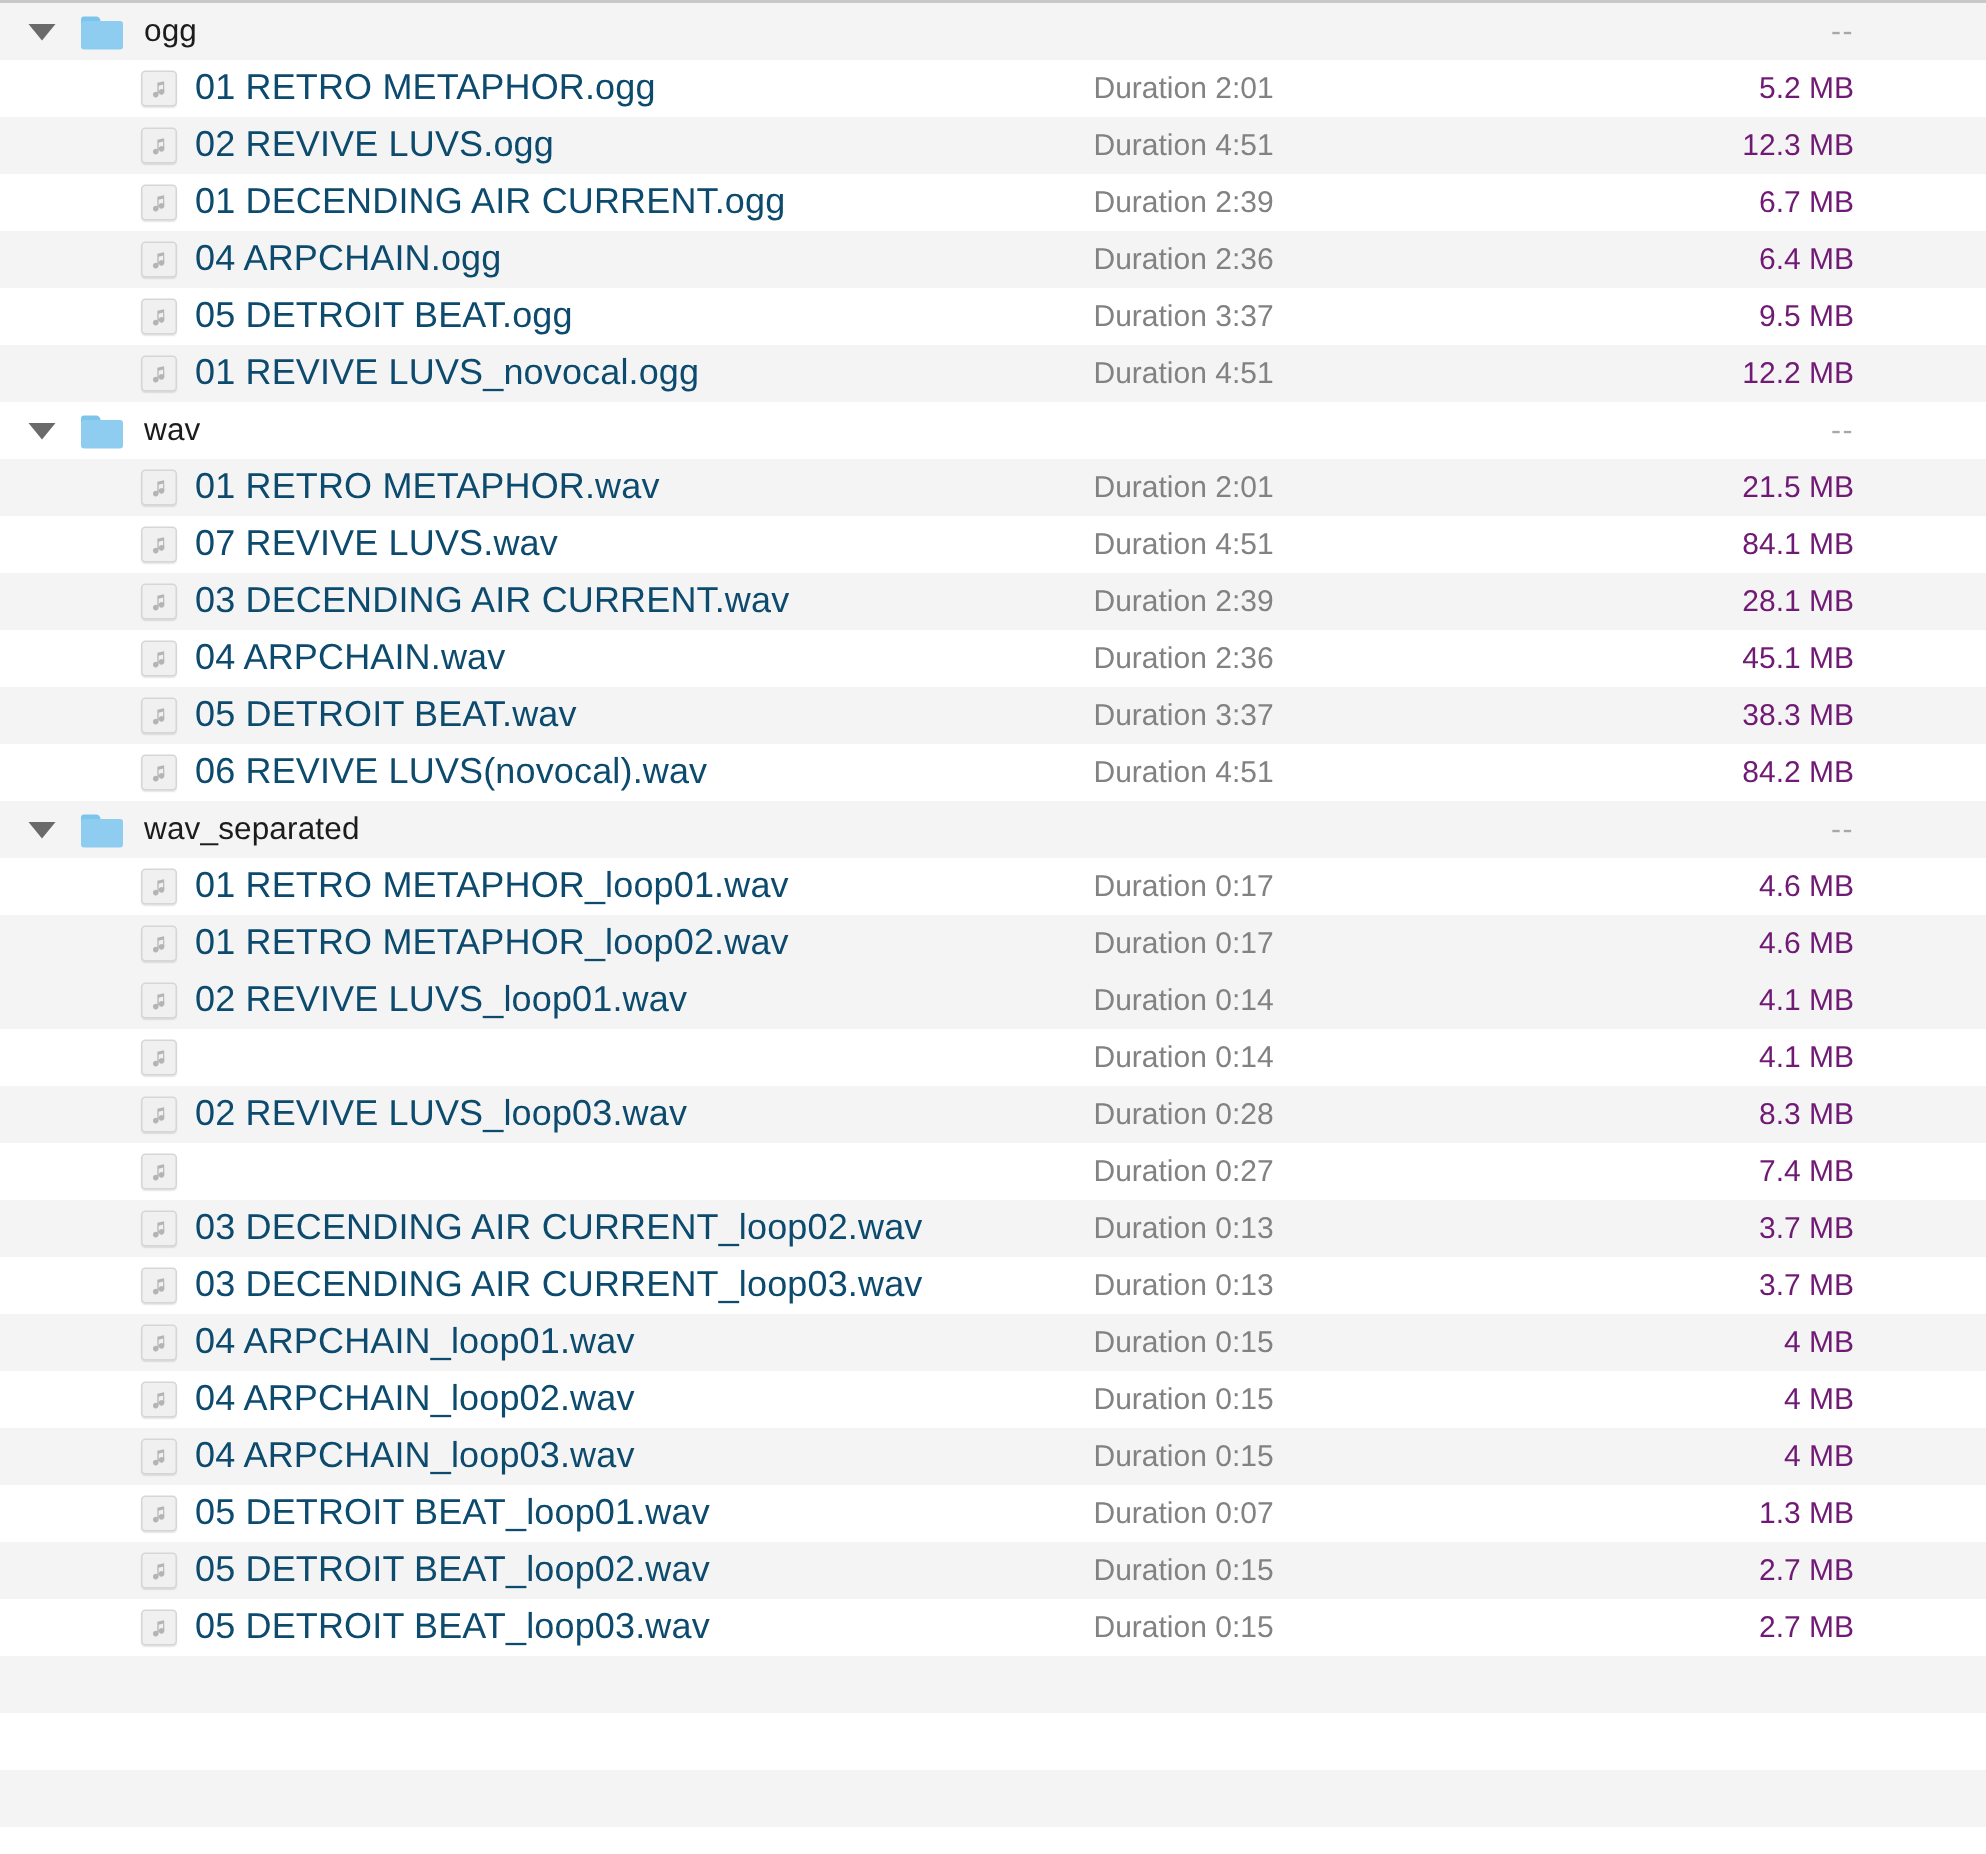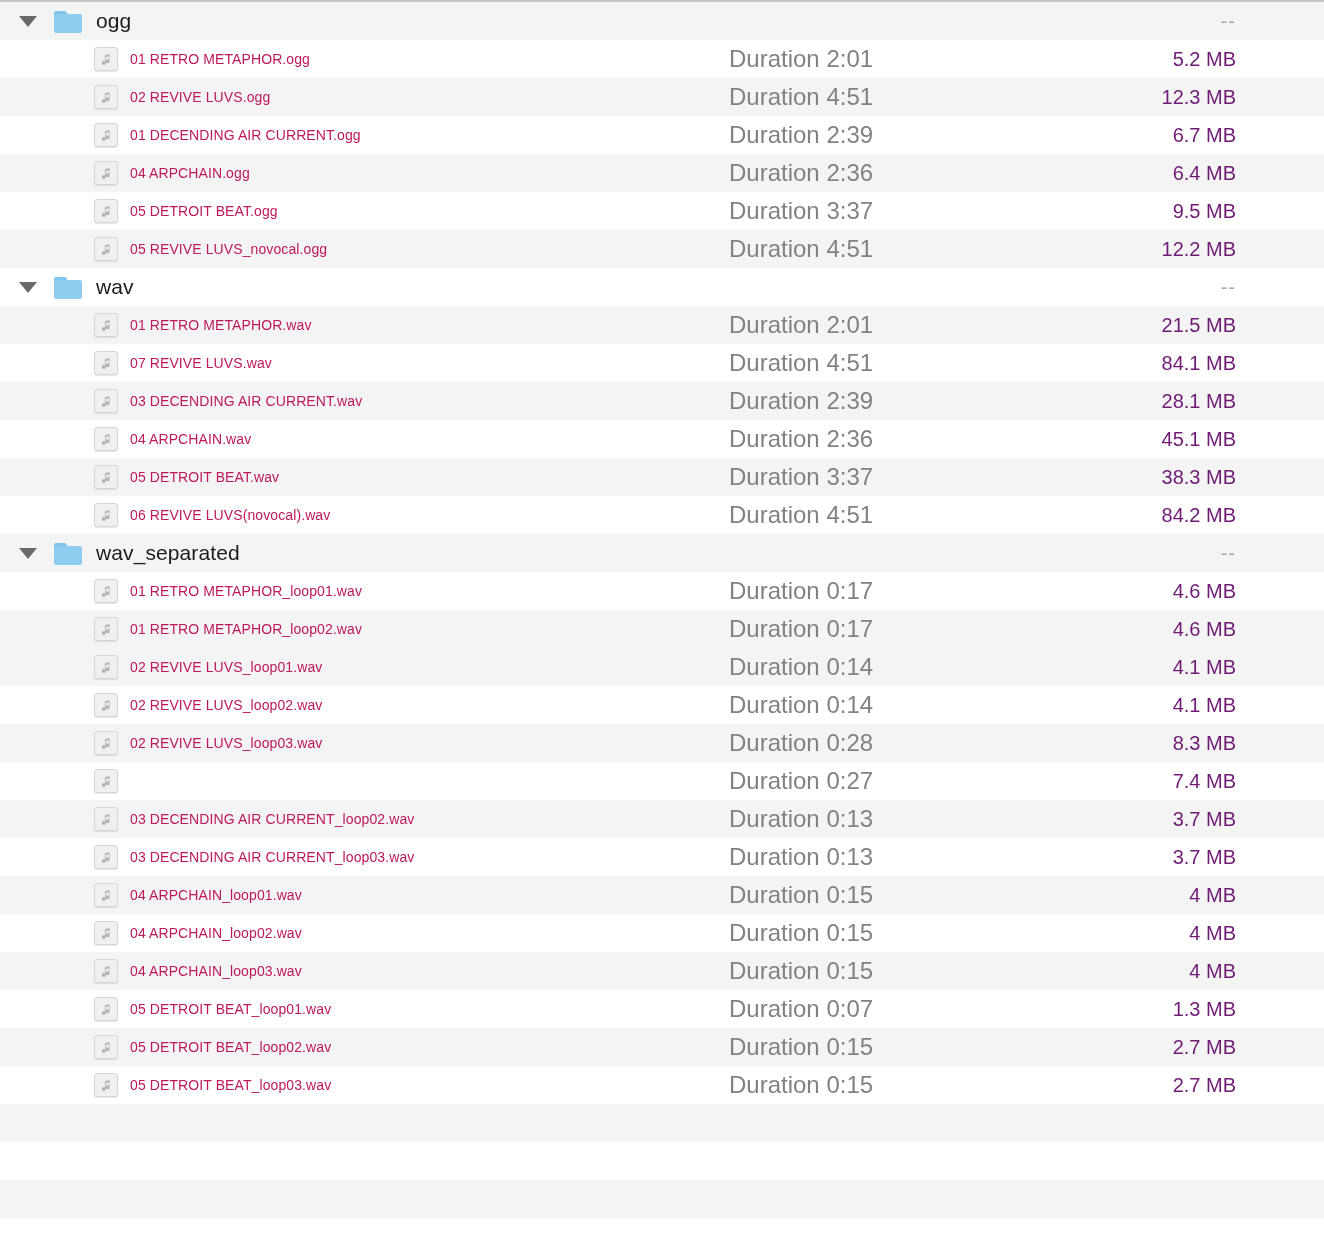--- a/index.html
+++ b/index.html
@@ -99,35 +99,35 @@
     border-radius: 3px;
     margin-right: 12px;
     display: flex;
     align-items: center;
     justify-content: center;
     box-shadow: 0 1px 1px rgba(0,0,0,0.10);
   }
   .file-icon svg { display: block; }
 
   .file-name {
-    font-size: 14px;
-    color: #be185d;
+    font-size: 24px;
+    color: #0c4a6e;
     letter-spacing: 0.1px;
     white-space: nowrap;
   }
 
   
   .col-duration {
     position: absolute;
     left: 729px;
     top: 0;
     height: 100%;
     display: flex;
     align-items: center;
-    font-size: 24px;
+    font-size: 20px;
     color: #828282;
     white-space: nowrap;
   }
   .col-size {
     position: absolute;
     right: 88px;
     top: 0;
     height: 100%;
     display: flex;
     align-items: center;
@@ -211,21 +211,21 @@
       <span class="col-duration">Duration 3:37</span>
       <span class="col-size">9.5 MB</span>
     </div>
     <div class="row alt file-row">
       <div class="file-indent"></div>
       <div class="file-icon">
         <svg width="13" height="13" viewBox="0 0 13 13" aria-hidden="true">
           <path d="M9.4 1.1 4.9 2.2v6.3a1.9 1.9 0 1 0 .85 1.55V4.1l3-0.75v3.3a1.9 1.9 0 1 0 .85 1.55z" fill="#b4b4b4"></path>
         </svg>
       </div>
-      <span class="file-name">05 REVIVE LUVS_novocal.ogg</span>
+      <span class="file-name">01 REVIVE LUVS_novocal.ogg</span>
       <span class="col-duration">Duration 4:51</span>
       <span class="col-size">12.2 MB</span>
     </div>
     <div class="row folder-row">
       <div class="disclosure">
         <span class="tri"></span>
       </div>
       <div class="folder-icon">
         <span class="tab"></span>
         <span class="body"></span>
@@ -343,21 +343,20 @@
       <span class="col-duration">Duration 0:14</span>
       <span class="col-size">4.1 MB</span>
     </div>
     <div class="row file-row">
       <div class="file-indent"></div>
       <div class="file-icon">
         <svg width="13" height="13" viewBox="0 0 13 13" aria-hidden="true">
           <path d="M9.4 1.1 4.9 2.2v6.3a1.9 1.9 0 1 0 .85 1.55V4.1l3-0.75v3.3a1.9 1.9 0 1 0 .85 1.55z" fill="#b4b4b4"></path>
         </svg>
       </div>
-      <span class="file-name">02 REVIVE LUVS_loop02.wav</span>
       <span class="col-duration">Duration 0:14</span>
       <span class="col-size">4.1 MB</span>
     </div>
     <div class="row alt file-row">
       <div class="file-indent"></div>
       <div class="file-icon">
         <svg width="13" height="13" viewBox="0 0 13 13" aria-hidden="true">
           <path d="M9.4 1.1 4.9 2.2v6.3a1.9 1.9 0 1 0 .85 1.55V4.1l3-0.75v3.3a1.9 1.9 0 1 0 .85 1.55z" fill="#b4b4b4"></path>
         </svg>
       </div>

